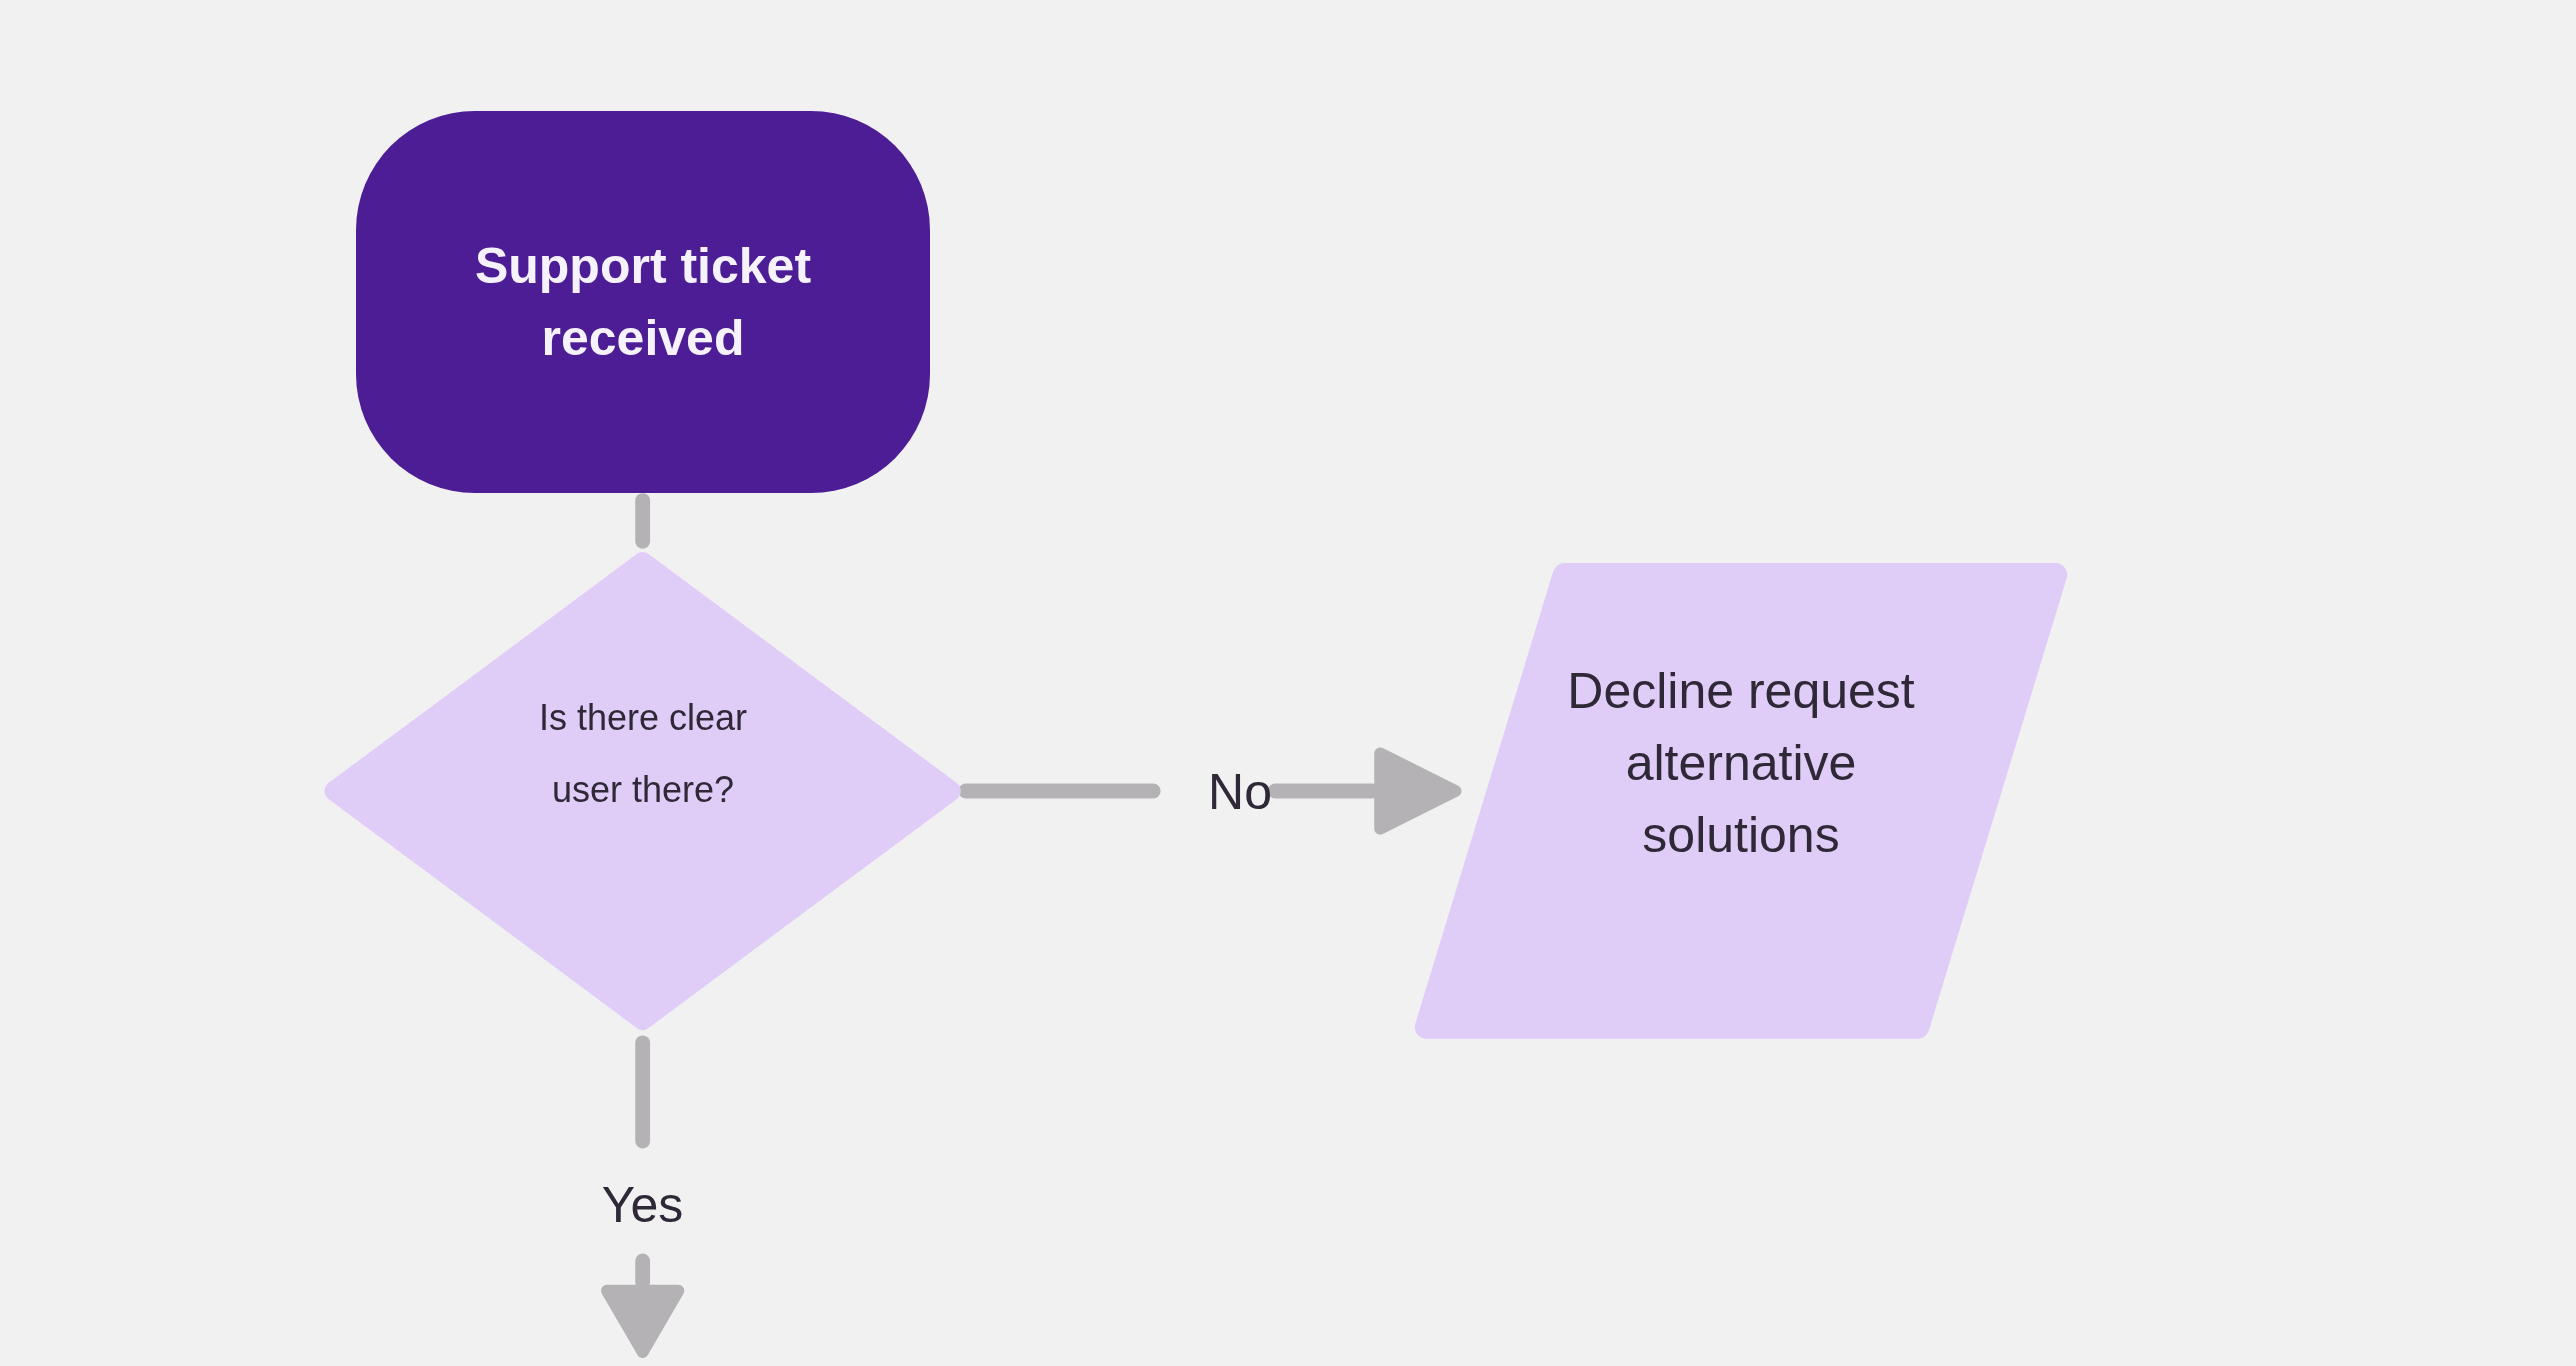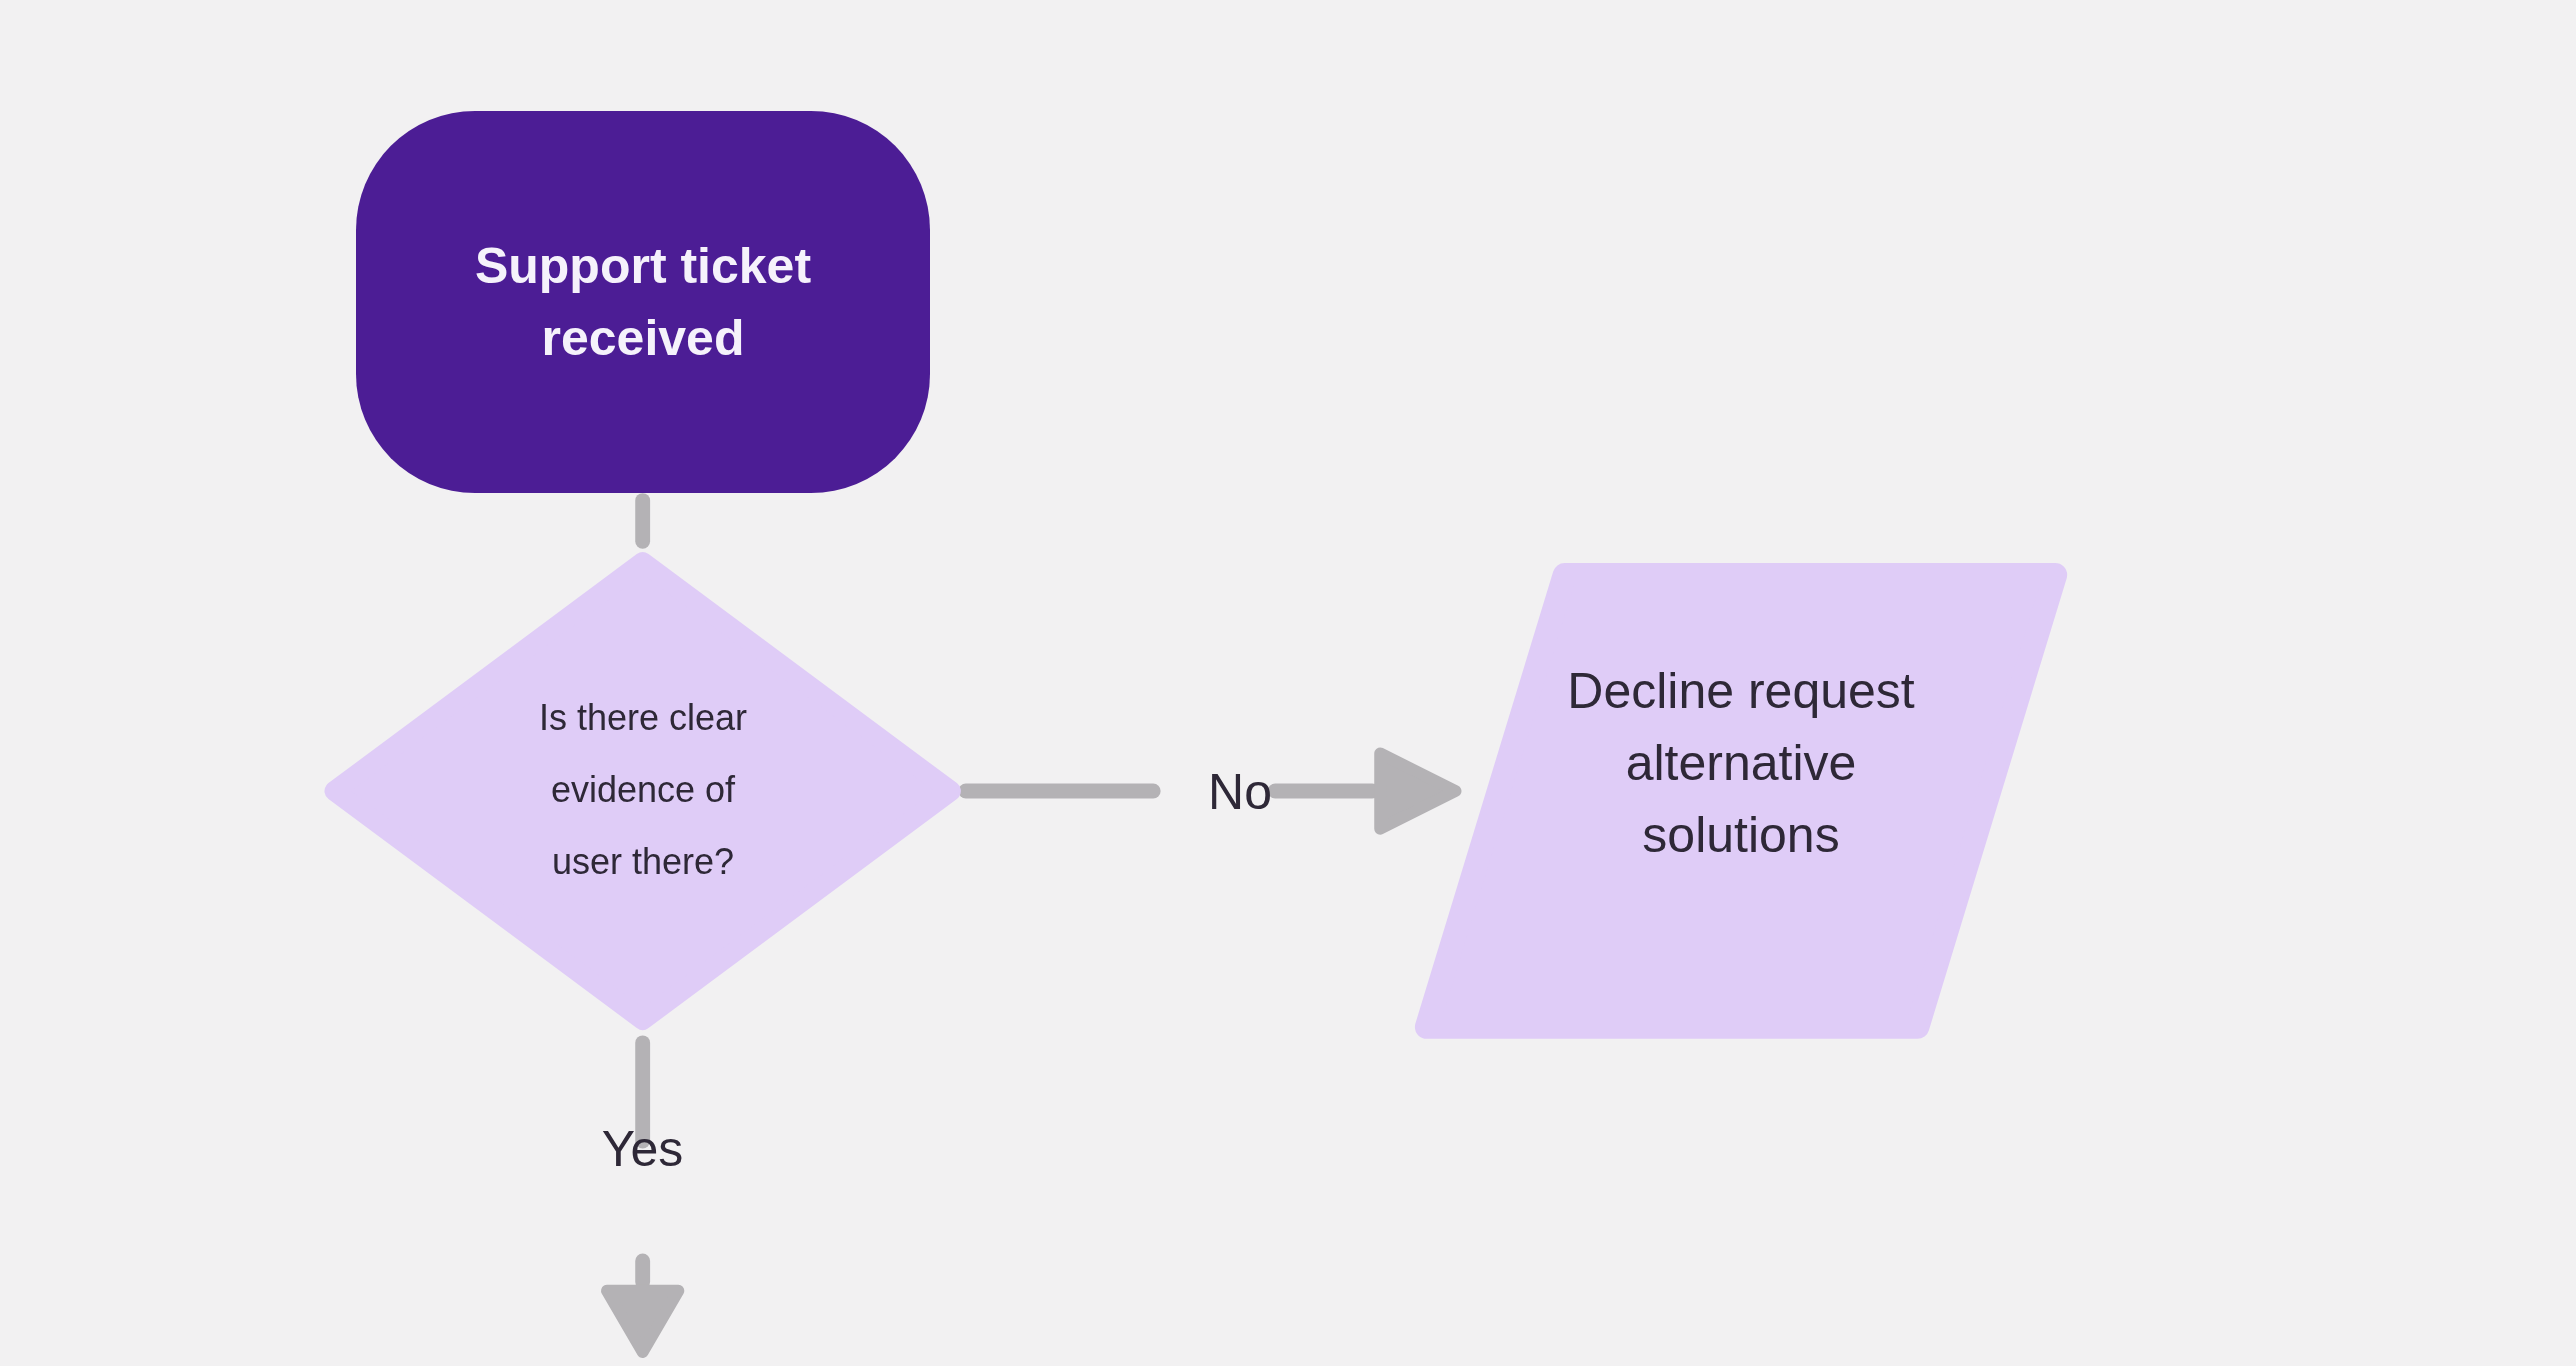--- a/index.html
+++ b/index.html
@@ -68,21 +68,21 @@
   }
   
   .edge-label {
     position: absolute;
     font-size: 50px;
     color: #2e2837;
     text-align: center;
     line-height: 72px;
   }
   .edge-label.no  { left: 1153px; top: 756px; width: 119px; text-align: right; }
-  .edge-label.yes { left: 563px;  top: 1113px; width: 159px; }
+  .edge-label.yes { left: 563px;  top: 1169px; width: 159px; }
 </style>
 </head>
 <body>
 
 <div class="stage">
 
   <svg class="shape-layer" viewBox="0 0 2598 1378">
 
     <g stroke="#b4b2b5" stroke-width="15" stroke-linecap="round" fill="none">
       <line x1="648" y1="505" x2="648" y2="546"></line>
@@ -102,21 +102,20 @@
 
   <div class="node-terminator">
     <div class="node-text">
       <span class="line">Support ticket</span>
       <span class="line">received</span>
     </div>
   </div>
 
   <div class="decision-label">
     <span class="line">Is there clear</span>
-    <span class="line">evidence of</span>
     <span class="line">user there?</span>
   </div>
 
   <div class="process-label">
     <span class="line">Decline request</span>
     <span class="line">alternative</span>
     <span class="line">solutions</span>
   </div>
 
   <div class="edge-label no">No</div>

